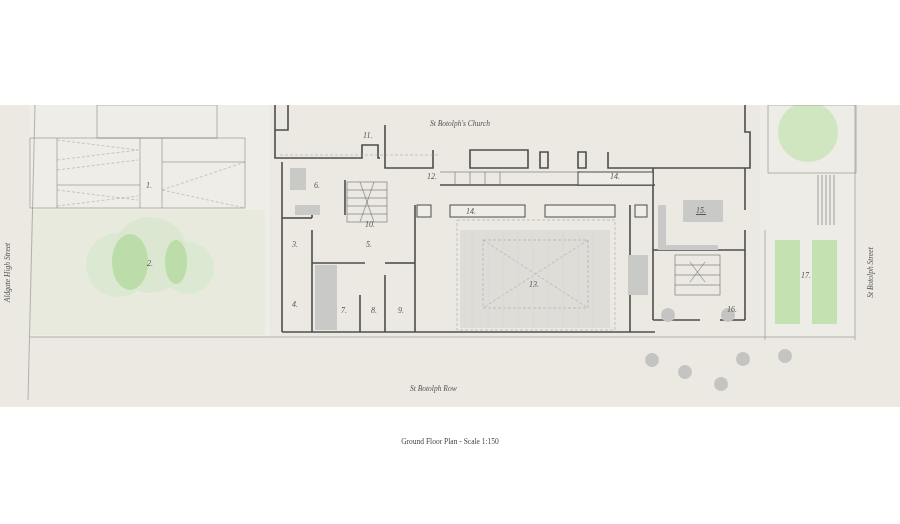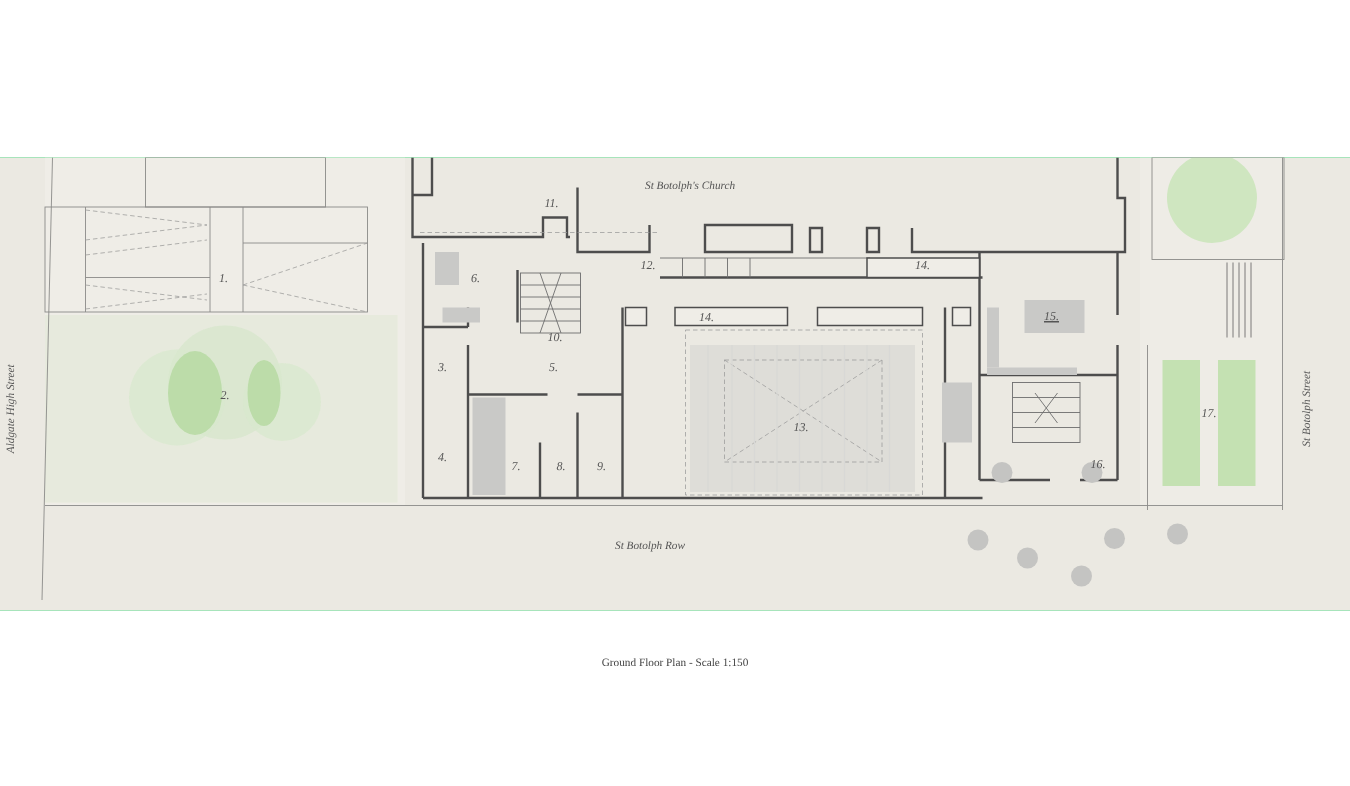--- a/index.html
+++ b/index.html
@@ -171,21 +171,21 @@
       <circle cx="728" cy="315" r="7"></circle>
       <circle cx="652" cy="360" r="7"></circle>
       <circle cx="685" cy="372" r="7"></circle>
       <circle cx="743" cy="359" r="7"></circle>
       <circle cx="785" cy="356" r="7"></circle>
       <circle cx="721" cy="384" r="7"></circle>
     </g>
   </svg>
 
   <span class="street" style="left:430px;top:14px;">St Botolph's Church</span>
-  <span class="street" style="left:410px;top:254px;">St Botolph Row</span>
+  <span class="street" style="left:410px;top:279px;">St Botolph Row</span>
   <span class="street vert" style="left:-28px;top:163px;width:70px;text-align:center;">Aldgate High Street</span>
   <span class="street vert" style="left:838px;top:163px;width:65px;text-align:center;">St Botolph Street</span>
 
   <span class="lbl" style="left:146px;top:76px;">1.</span>
   <span class="lbl" style="left:147px;top:154px;">2.</span>
   <span class="lbl" style="left:292px;top:135px;">3.</span>
   <span class="lbl" style="left:292px;top:195px;">4.</span>
   <span class="lbl" style="left:366px;top:135px;">5.</span>
   <span class="lbl" style="left:314px;top:76px;">6.</span>
   <span class="lbl" style="left:341px;top:201px;">7.</span>

